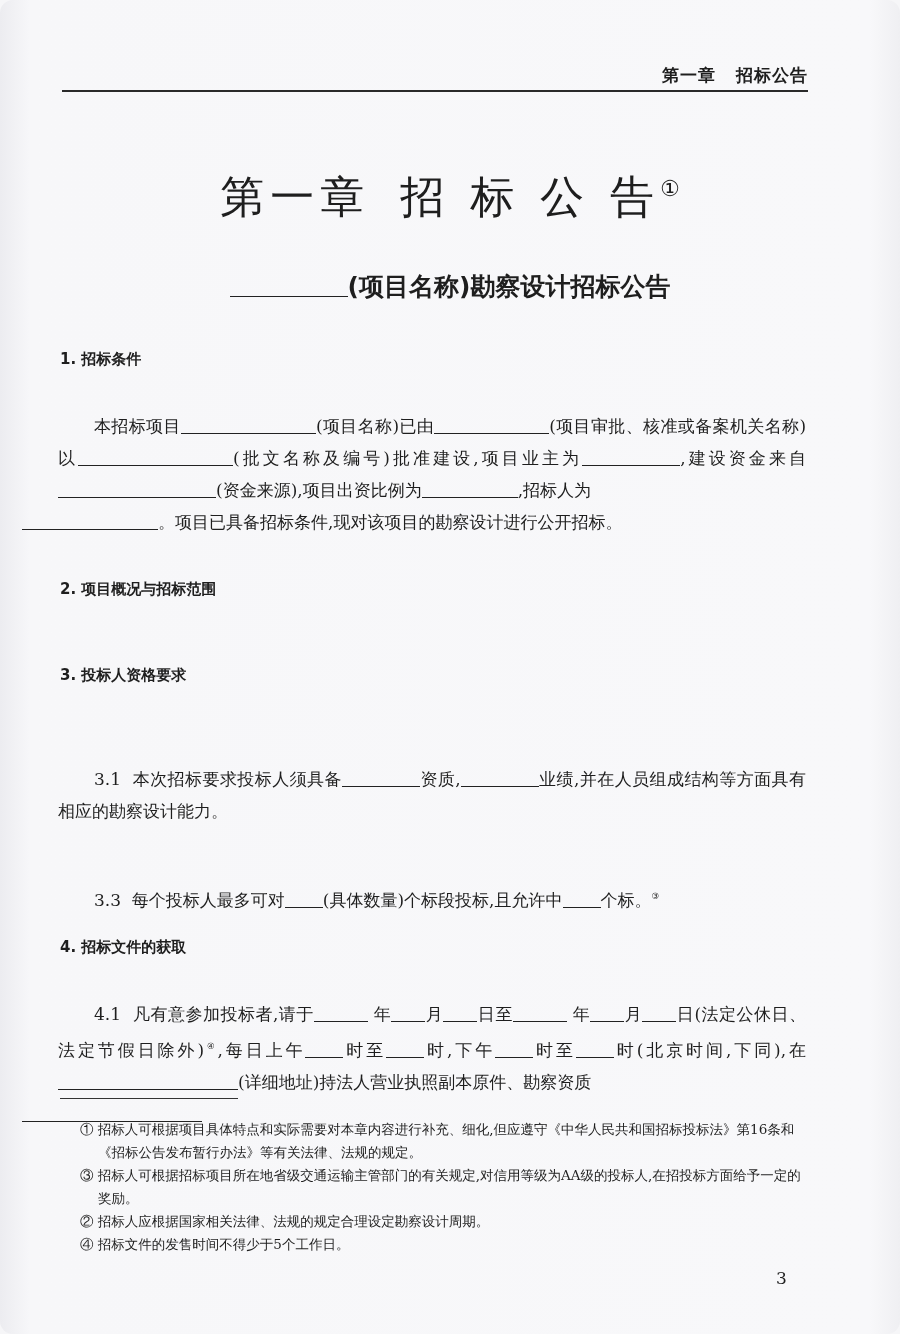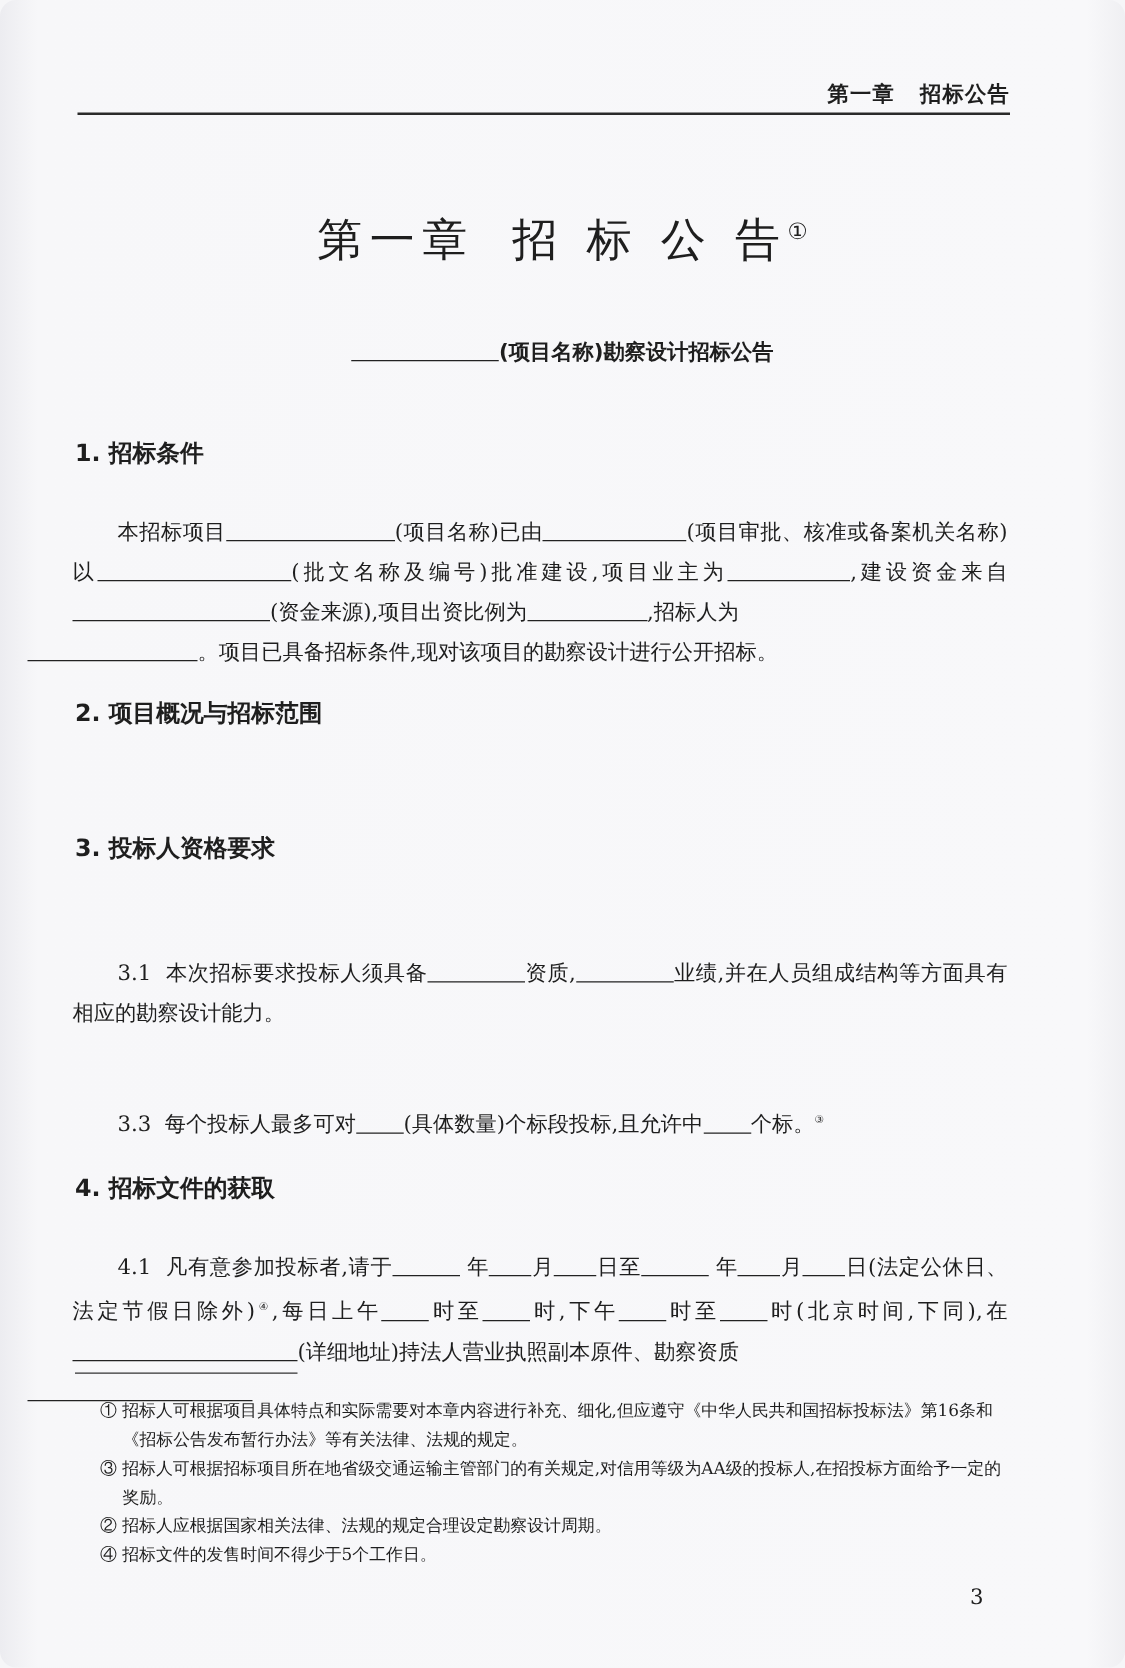--- a/index.html
+++ b/index.html
@@ -20,34 +20,34 @@
       font-family: "DejaVu Sans", "Liberation Sans", sans-serif;
       font-weight: bold; font-size: 17px; text-align: right; letter-spacing: 1px;
     }
     .running-head .sep { display: inline-block; width: 20px; }
     .head-rule {
       position: absolute; left: 62px; top: 90px; width: 746px; height: 2px; background: #2a2a2a;
     }
     .chapter-title {
       position: absolute; left: 0; top: 168px; width: 900px; text-align: center;
       font-family: "DejaVu Sans", "Liberation Sans", sans-serif;
-      font-size: 36px; letter-spacing: 6px; font-weight: normal;
+      font-size: 44px; letter-spacing: 6px; font-weight: normal;
     }
     .chapter-title .gap { display: inline-block; width: 30px; }
     sup.fn { font-size: 0.5em; vertical-align: super; letter-spacing: 0; font-family: "DejaVu Sans", sans-serif; }
     .notice-title {
       position: absolute; left: 0; top: 270px; width: 900px; text-align: center;
       font-family: "DejaVu Sans", "Liberation Sans", sans-serif;
-      font-weight: bold; font-size: 17px;
+      font-weight: bold; font-size: 25px;
     }
     .blank { display: inline-block; border-bottom: 1px solid #222; height: 1em; vertical-align: -2px; }
     .h2 {
       position: absolute; left: 60px;
       font-family: "DejaVu Sans", "Liberation Sans", sans-serif;
-      font-weight: bold; font-size: 19px; text-align: right;
+      font-weight: bold; font-size: 15px; text-align: right;
     }
     .para {
       position: absolute; left: 58px; width: 748px;
       font-size: 17px; line-height: 32px; text-align: justify;
     }
     .indent { text-indent: 36px; }
     .footrule { position: absolute; left: 60px; top: 1098px; width: 178px; height: 1px; background: #333; }
     .footnotes {
       position: absolute; left: 80px; top: 1118px; width: 730px;
       font-size: 13.5px; line-height: 23px;
@@ -71,21 +71,21 @@
 
   <div class="notice-title">
     <span class="blank" style="width:118px"></span><span>(项目名称)勘察设计招标公告</span>
   </div>
 
   <div class="h2" style="top:350px">1. 招标条件</div>
   <div class="para indent" style="top:410px">
     <span>本招标项目</span><span class="blank" style="width:135px"></span><span>(项目名称)已由</span><span class="blank" style="width:115px"></span><span>(项目审批、核准或备案机关名称)以</span><span class="blank" style="width:155px"></span><span>(批文名称及编号)批准建设,项目业主为</span><span class="blank" style="width:98px"></span><span>,建设资金来自</span><span class="blank" style="width:158px"></span><span>(资金来源),项目出资比例为</span><span class="blank" style="width:96px"></span><span>,招标人为</span><br><span class="blank" style="width:136px;margin-left:-36px"></span><span>。项目已具备招标条件,现对该项目的勘察设计进行公开招标。</span>
   </div>
 
-  <div class="h2" style="top:558px">2. 项目概况与招标范围</div>
+  <div class="h2" style="top:580px">2. 项目概况与招标范围</div>
 
   <div class="h2" style="top:666px">3. 投标人资格要求</div>
   <div class="para indent" style="top:763px">
     <span>3.1</span>&nbsp;&nbsp;<span>本次招标要求投标人须具备</span><span class="blank" style="width:78px"></span><span>资质,</span><span class="blank" style="width:78px"></span><span>业绩,并在人员组成结构等方面具有相应的勘察设计能力。</span>
   </div>
   <div class="para indent" style="top:880px">
     <span>3.3</span>&nbsp;&nbsp;<span>每个投标人最多可对</span><span class="blank" style="width:38px"></span><span>(具体数量)个标段投标,且允许中</span><span class="blank" style="width:38px"></span><span>个标。</span><sup class="fn">③</sup>
   </div>
 
   <div class="h2" style="top:938px">4. 招标文件的获取</div>

